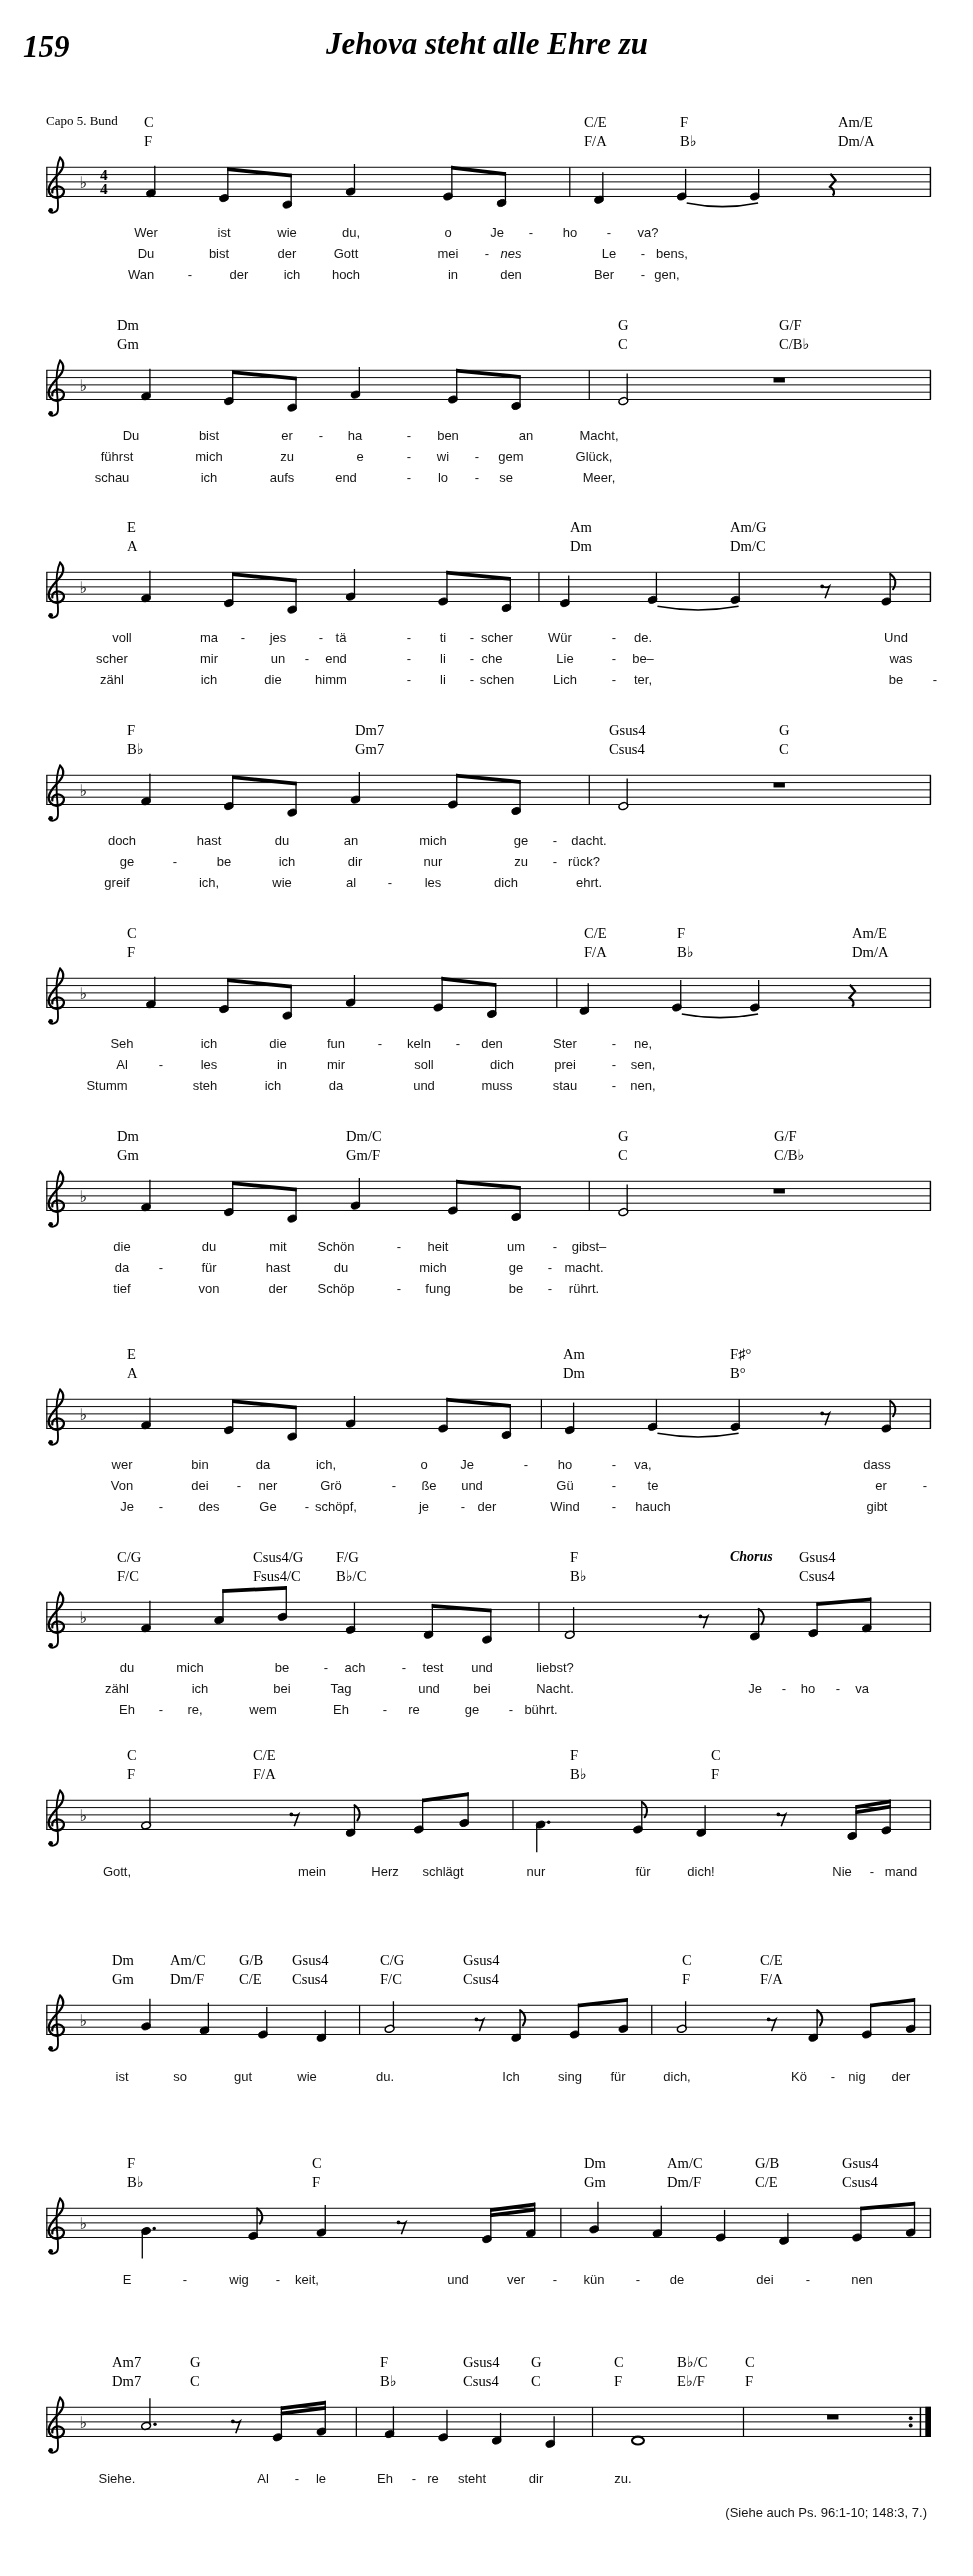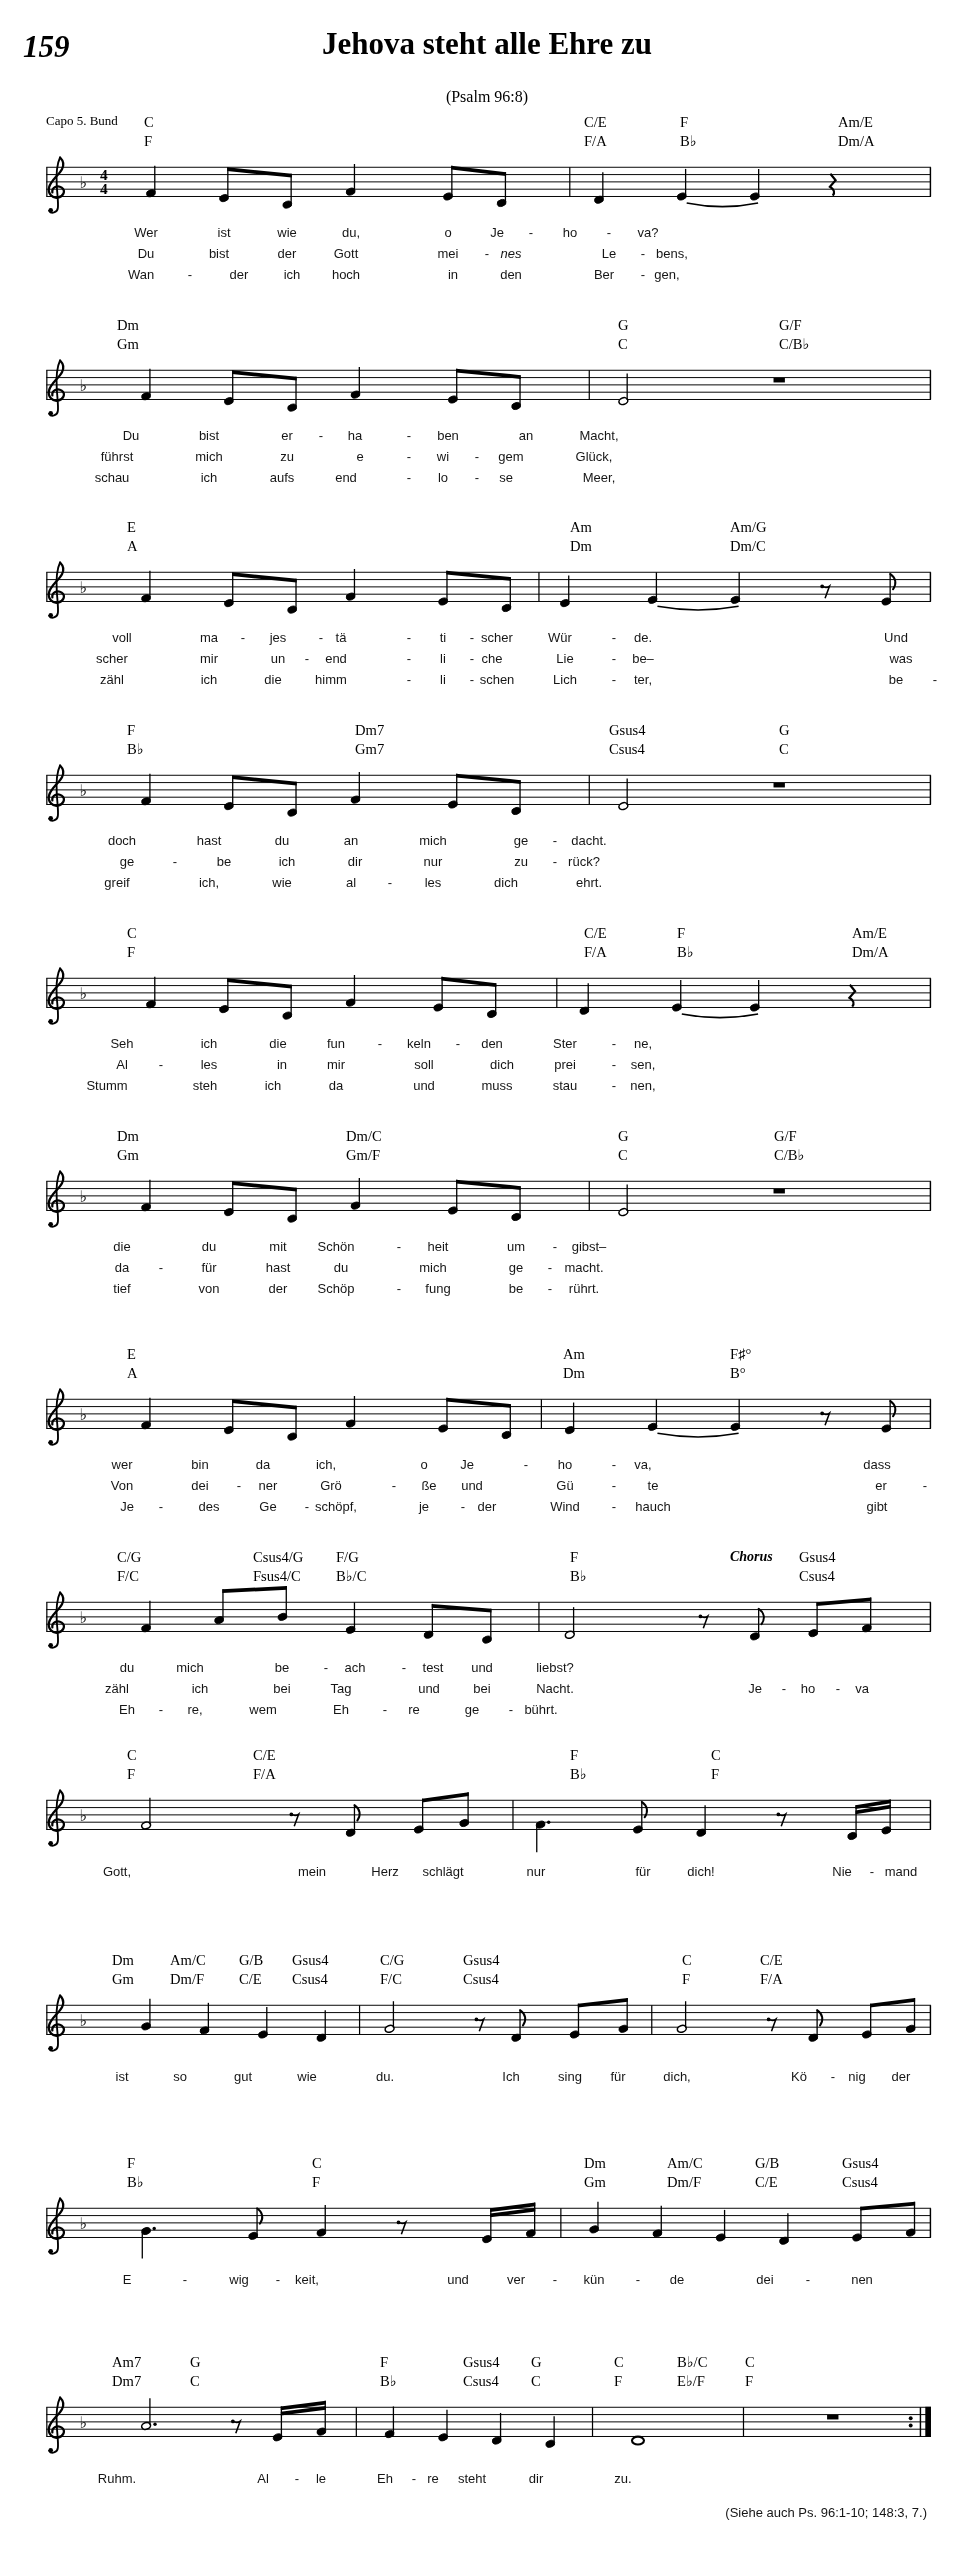--- a/index.html
+++ b/index.html
@@ -1,36 +1,35 @@
 <!DOCTYPE html>
 <html style="font-size:13px"><head>
 <meta charset="utf-8">
 <style>
   html,body{margin:0;padding:0;background:#fff;}
   #page{position:relative;width:974px;height:2576px;background:#fff;margin:0 auto;
         font-family:"Liberation Serif",serif;color:#000;overflow:hidden;}
   .num{position:absolute;left:23px;top:29px;font-style:italic;font-weight:bold;font-size:31px;}
-  .title{position:absolute;left:0;right:0;top:26px;text-align:center;font-weight:bold;font-size:31px;}
+  .title{position:absolute;left:0;right:0;top:26px;text-align:center;font-style:italic;font-weight:bold;font-size:31px;}
   .sub{position:absolute;left:0;right:0;top:88px;text-align:center;font-size:16px;}
   .system{position:absolute;left:0;width:974px;height:187px;}
   .chord{position:absolute;font-family:"Liberation Serif",serif;font-size:14.6px;white-space:nowrap;line-height:1.1;}
   .capo{font-size:13px;}
   .chorus{font-style:italic;font-weight:bold;font-size:14px;}
   .staff{position:absolute;left:0;top:37px;}
   .lyr{position:absolute;font-family:"Liberation Sans",sans-serif;font-size:13px;color:#161616;
        transform:translateX(-50%);white-space:nowrap;line-height:1;}
   .footer{position:absolute;right:47px;top:2505px;font-family:"Liberation Sans",sans-serif;font-size:13px;color:#161616;}
 </style>
 </head>
 <body>
 
 <div id="page">
   <div class="num">159</div>
   <div class="title">Jehova steht alle Ehre zu</div>
-  <div class="sub">(Psalm 96:8)</div>
   <div id="score">
       <div class="system" style="top: 114px;">
         <span class="chord capo" style="left: 46px; top: 0px;">Capo 5. Bund</span>
         <span class="chord" style="left: 144px; top: 0px;">C</span>
         <span class="chord" style="left: 584px; top: 0px;">C/E</span>
         <span class="chord" style="left: 680px; top: 0px;">F</span>
         <span class="chord" style="left: 838px; top: 0px;">Am/E</span>
         <span class="chord" style="left: 144px; top: 18.7px;">F</span>
         <span class="chord" style="left: 584px; top: 18.7px;">F/A</span>
         <span class="chord" style="left: 680px; top: 18.7px;">B♭</span>
@@ -922,21 +921,21 @@
           <line x1="682.7" y1="63.5" x2="682.7" y2="31" stroke="#000000" stroke-width="1.6"></line>
           <line x1="730" y1="20" x2="730" y2="56" stroke="#000000" stroke-width="1.5"></line>
           <ellipse cx="786" cy="61" rx="7.4" ry="4.8" fill="#fff" stroke="#000000" stroke-width="2.6"></ellipse>
           <line x1="916" y1="20" x2="916" y2="56" stroke="#000000" stroke-width="1.5"></line>
           <rect x="1019" y="29.5" width="14" height="5.5" fill="#000000"></rect>
           <circle cx="1122" cy="33.5" r="2.4" fill="#000000"></circle>
           <circle cx="1122" cy="42.5" r="2.4" fill="#000000"></circle>
           <line x1="1134" y1="20" x2="1134" y2="56" stroke="#000000" stroke-width="1.8"></line>
           <rect x="1140" y="19.4" width="7" height="37.2" fill="#000000"></rect>
         </svg>
-        <span class="lyr" style="left: 117px; top: 118px;">Ruhm.</span>
+        <span class="lyr" style="left: 117px; top: 118px;">Siehe.</span>
         <span class="lyr" style="left: 263px; top: 118px;">Al</span>
         <span class="lyr" style="left: 297px; top: 118px;">-</span>
         <span class="lyr" style="left: 321px; top: 118px;">le</span>
         <span class="lyr" style="left: 385px; top: 118px;">Eh</span>
         <span class="lyr" style="left: 414px; top: 118px;">-</span>
         <span class="lyr" style="left: 433px; top: 118px;">re</span>
         <span class="lyr" style="left: 472px; top: 118px;">steht</span>
         <span class="lyr" style="left: 536px; top: 118px;">dir</span>
         <span class="lyr" style="left: 623px; top: 118px;">zu.</span>
       </div>

